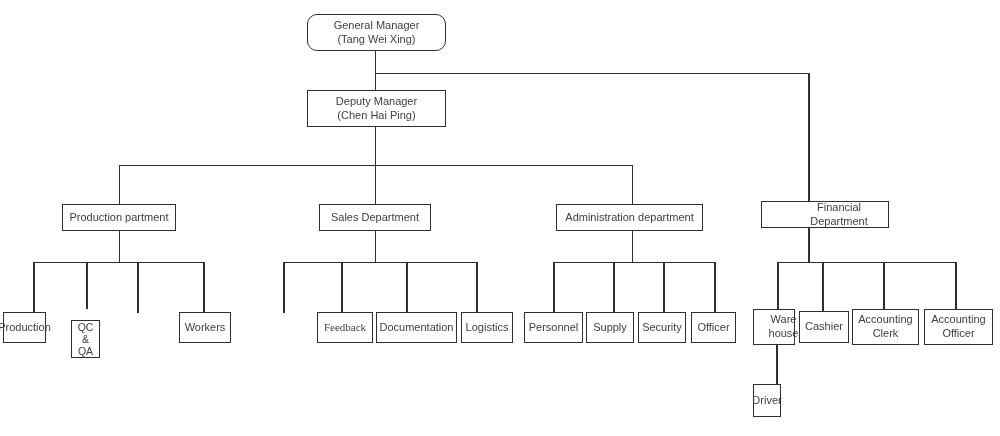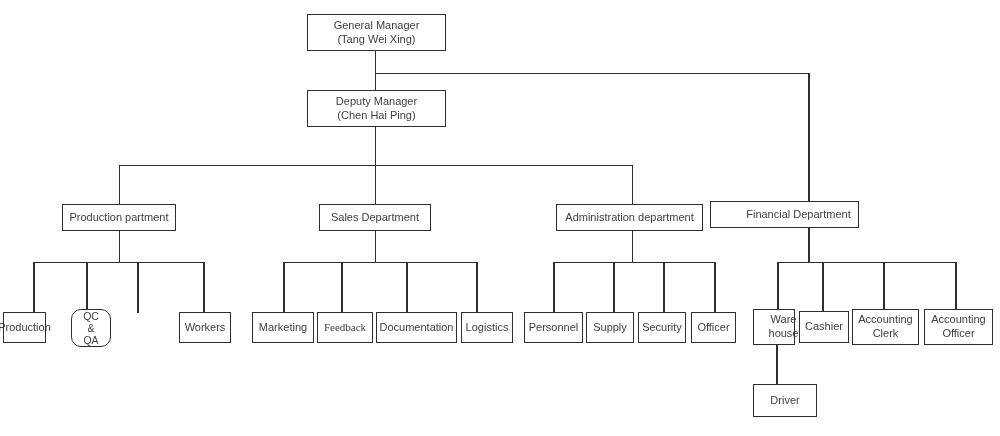--- a/index.html
+++ b/index.html
@@ -55,49 +55,48 @@
 
   <div class="vline" style="left:808px;top:228px;height:34px;"></div>
   <div class="hline" style="left:777px;top:261.5px;width:178px;"></div>
   <div class="vline" style="left:777px;top:261.5px;height:48px;"></div>
   <div class="vline" style="left:822px;top:261.5px;height:50px;"></div>
   <div class="vline" style="left:883px;top:261.5px;height:48px;"></div>
   <div class="vline" style="left:955px;top:261.5px;height:48px;"></div>
 
   <div class="vline" style="left:776px;top:344px;height:40px;"></div>
 
-  <div class="node" style="left:307px;top:14px;width:139px;height:37px;">General Manager
+  <div class="node" style="left:307px;top:14px;width:139px;height:37px;border-radius:10px;">General Manager
 (Tang Wei Xing)</div>
   <div class="node" style="left:307px;top:90px;width:139px;height:37px;">Deputy Manager
 (Chen Hai Ping)</div>
 
   <div class="node" style="left:62px;top:204px;width:114px;height:27px;">Production partment</div>
   <div class="node" style="left:556px;top:204px;width:147px;height:27px;">Administration department</div>
   <div class="node" style="left:319px;top:204px;width:112px;height:27px;">Sales Department</div>
-  <div class="node" style="left:710px;top:201px;width:149px;height:27px;padding-left:28px;">Financial Department</div>
+  <div class="node" style="left:761px;top:201px;width:128px;height:27px;padding-left:28px;">Financial Department</div>
 
   <div class="node" style="left:3px;top:312px;width:43px;height:31px;">Production</div>
-  <div class="node sm" style="left:71px;top:309px;width:40px;height:38px;border-radius:10px;">QC
+  <div class="node sm" style="left:71px;top:320px;width:29px;height:38px;">QC
 &amp;
 QA</div>
   <div class="node" style="left:179px;top:312px;width:52px;height:31px;">Workers</div>
 
-  <div class="node" style="left:252px;top:312px;width:62px;height:31px;">Marketing</div>
   <div class="node" style="left:317px;top:312px;width:56px;height:31px;font-family:Liberation Serif, serif;">Feedback</div>
   <div class="node" style="left:376px;top:312px;width:81px;height:31px;">Documentation</div>
   <div class="node" style="left:461px;top:312px;width:52px;height:31px;">Logistics</div>
 
   <div class="node" style="left:524px;top:312px;width:59px;height:31px;">Personnel</div>
   <div class="node" style="left:586px;top:312px;width:48px;height:31px;">Supply</div>
   <div class="node" style="left:638px;top:312px;width:48px;height:31px;">Security</div>
   <div class="node" style="left:691px;top:312px;width:45px;height:31px;">Officer</div>
 
   <div class="node" style="left:753px;top:309px;width:42px;height:36px;padding-left:19px;">Ware
 house</div>
   <div class="node" style="left:799px;top:311px;width:50px;height:32px;">Cashier</div>
   <div class="node" style="left:852px;top:309px;width:67px;height:36px;">Accounting
 Clerk</div>
   <div class="node" style="left:924px;top:309px;width:69px;height:36px;">Accounting
 Officer</div>
 
-  <div class="node" style="left:753px;top:384px;width:64px;height:33px;">Driver</div>
+  <div class="node" style="left:753px;top:384px;width:28px;height:33px;">Driver</div>
 
 </div>
 
 </body></html>

